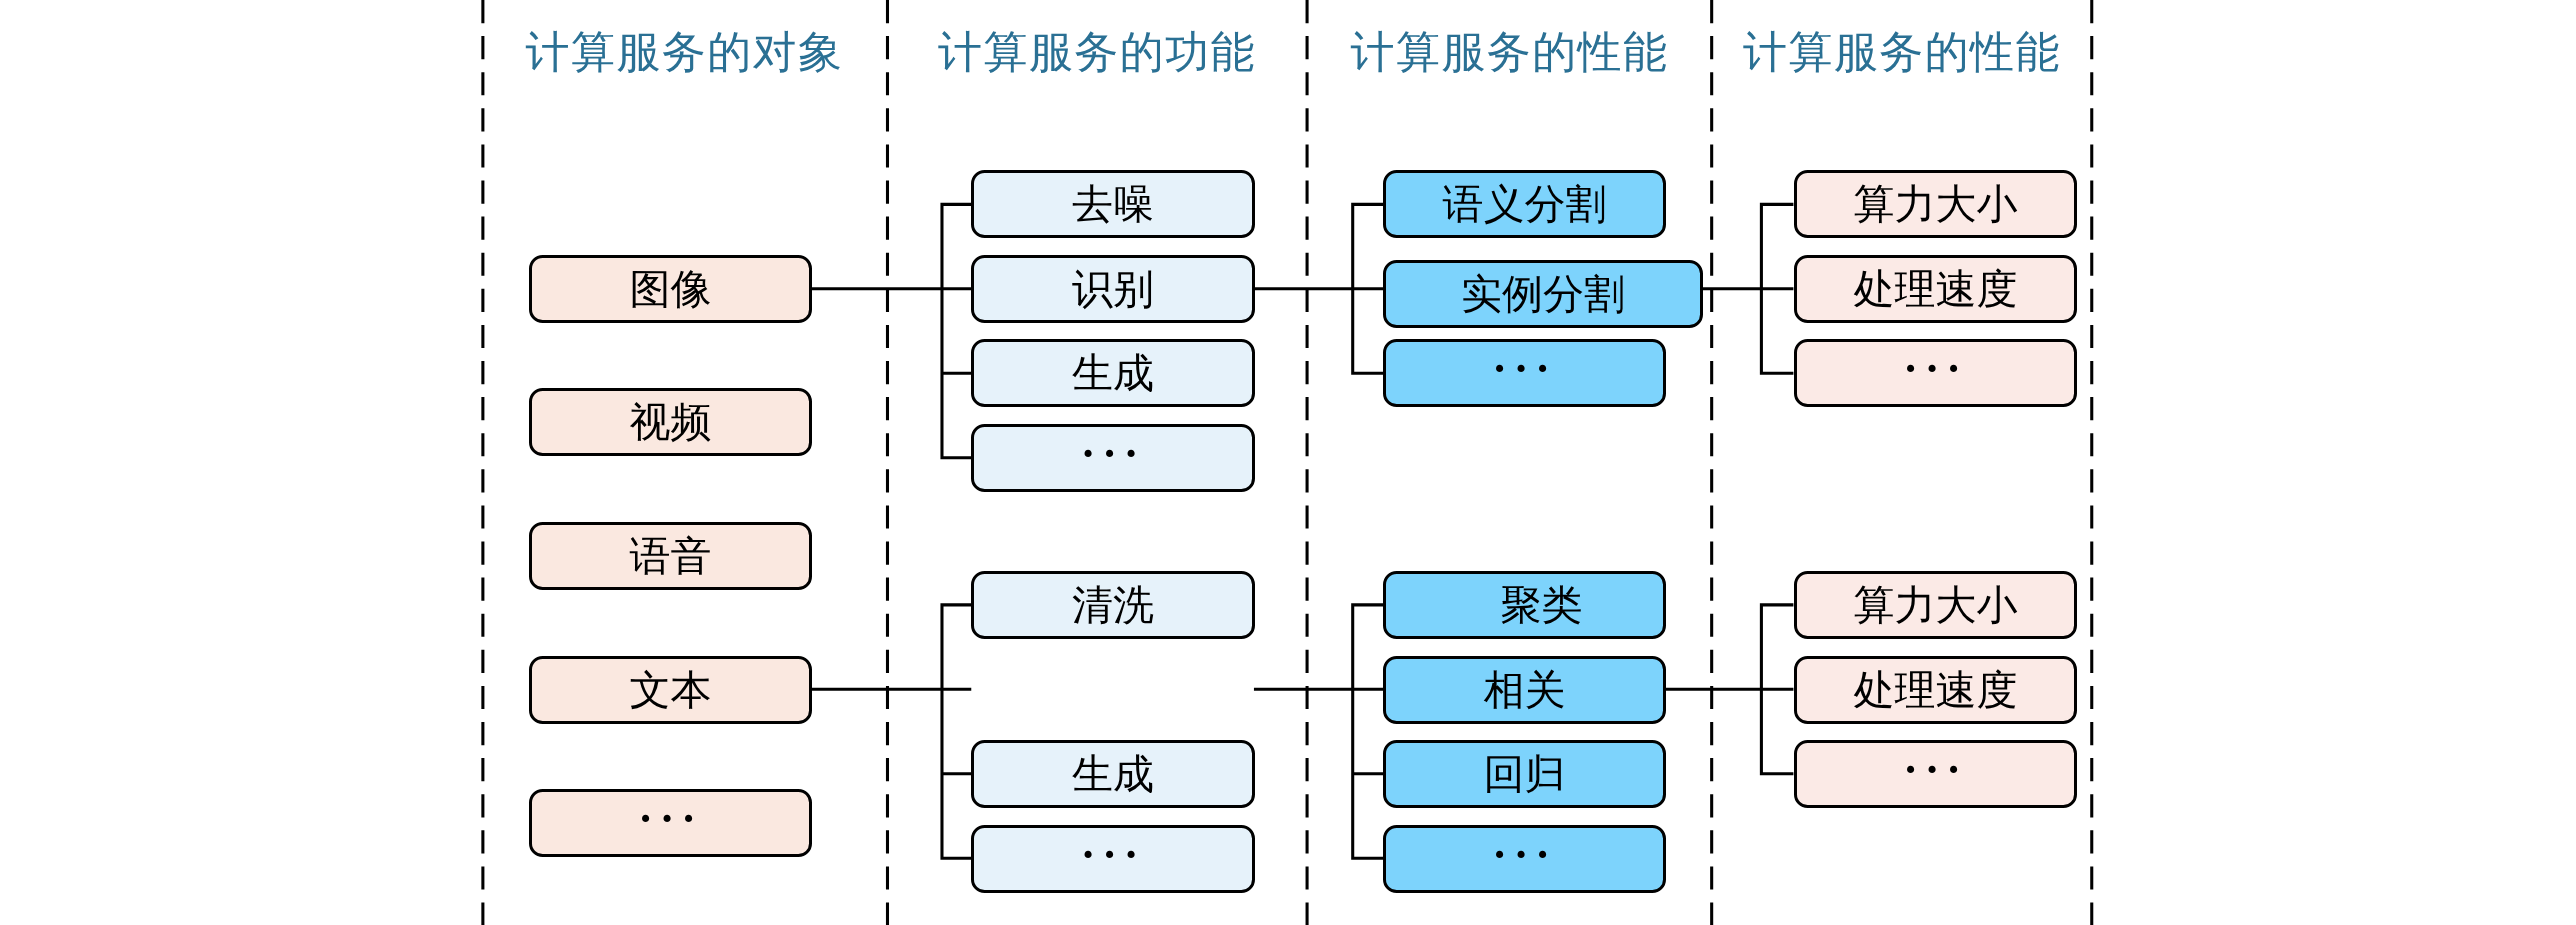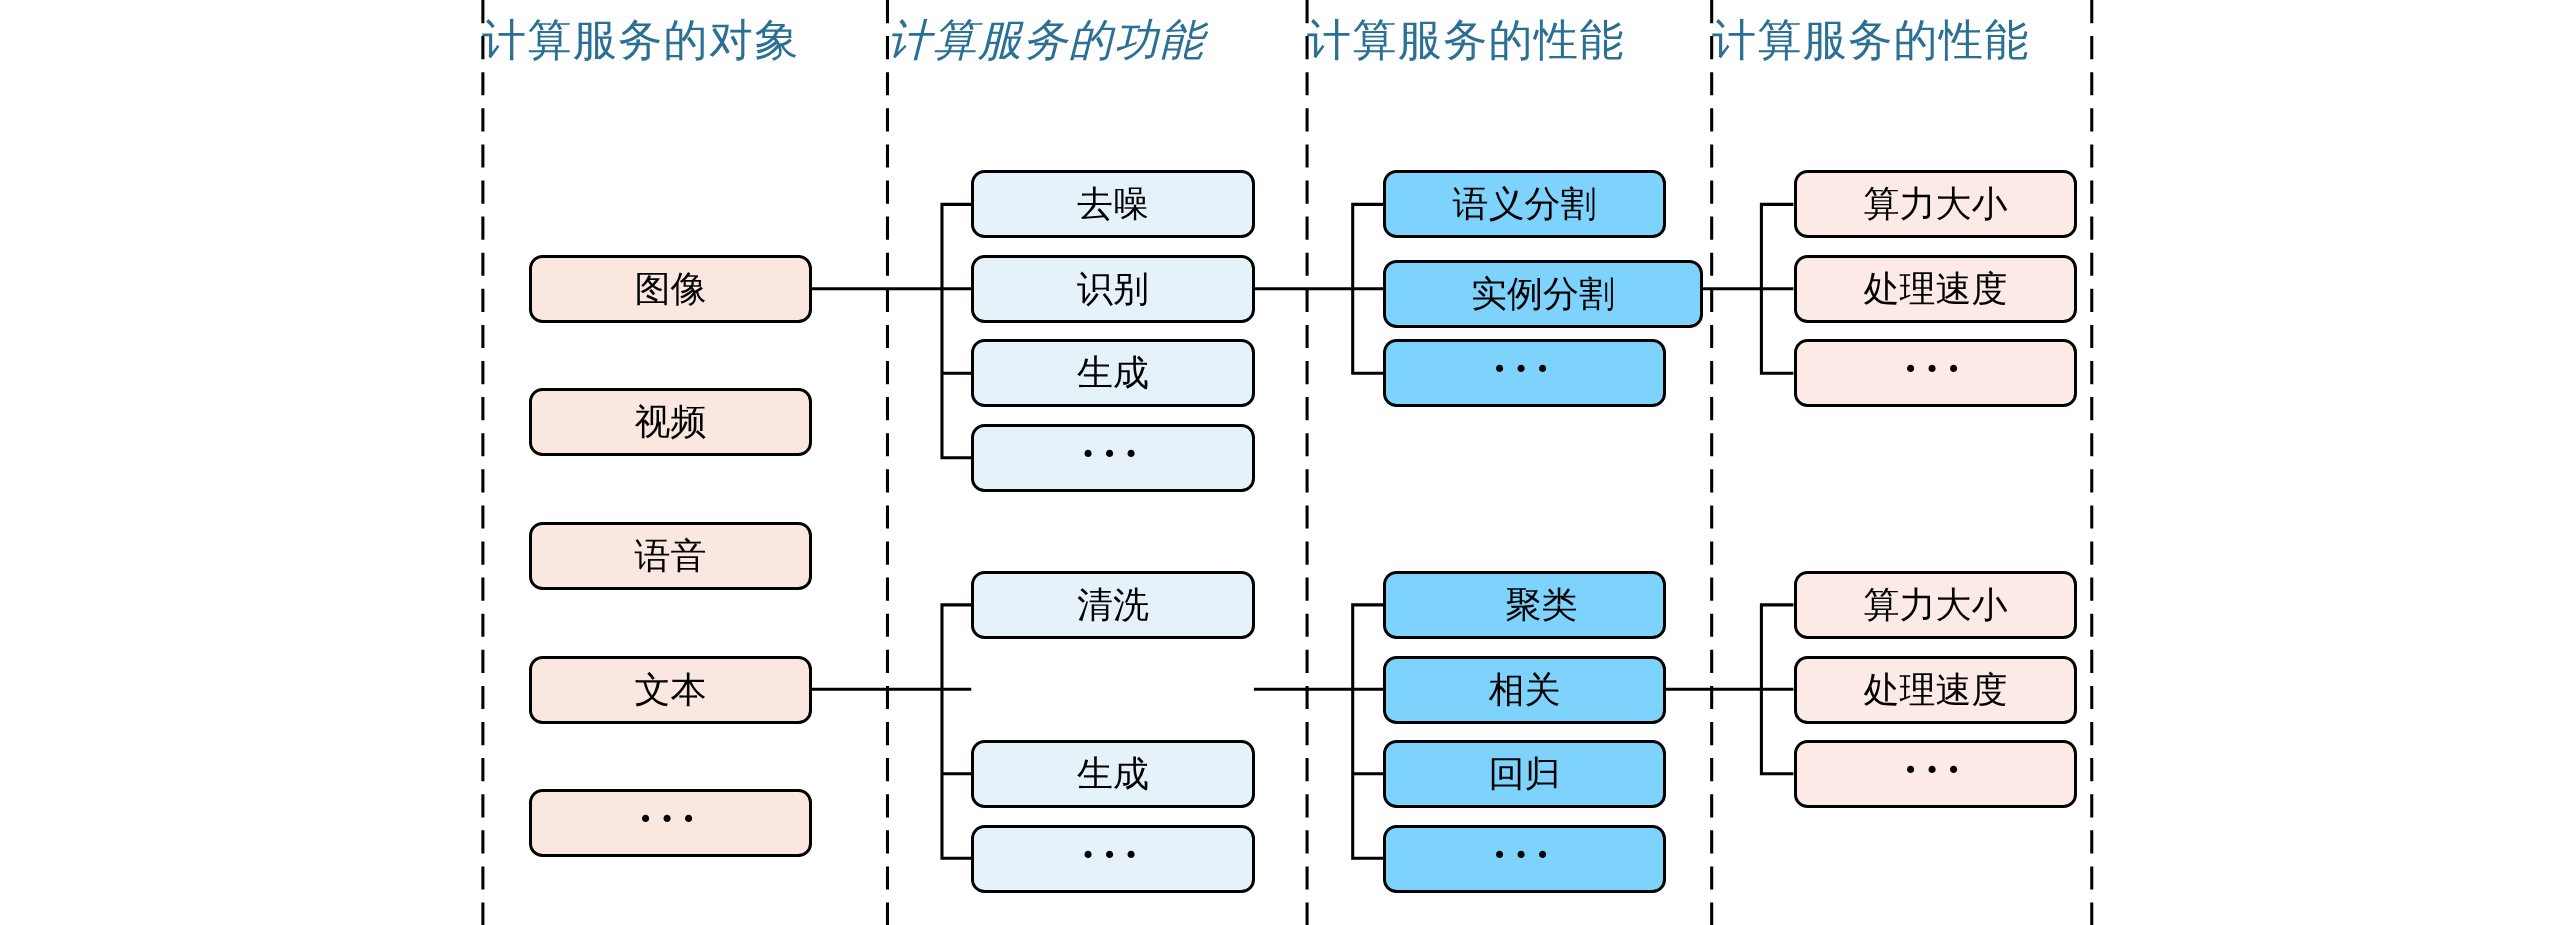--- a/index.html
+++ b/index.html
@@ -6,37 +6,38 @@
   .figure{
     position:relative;
     width:2576px;height:925px;
     background:#ffffff;
     font-family:"Liberation Serif","DejaVu Serif",serif;
     overflow:hidden;
   }
   .lines{position:absolute;left:0;top:0;width:2576px;height:925px;}
   .col-header{
     position:absolute;
-    top:16px;
+    top:28px;
     line-height:50px;
     font-size:44px;
     color:#2a7094;
+    text-align:center;
     white-space:nowrap;
     letter-spacing:1.4px;
   }
   .node{
     position:absolute;
     box-sizing:border-box;
     height:68px;
     border:3.1px solid #000000;
     border-radius:13.6px;
     display:flex;
     align-items:center;
     justify-content:center;
-    font-size:36px;
+    font-size:41px;
     color:#000000;
     white-space:nowrap;
   }
   .c-obj{background:#fae8e0;}
   .c-fun{background:#e6f2fa;}
   .c-met{background:#7dd3fc;}
   .c-per{background:#fbeae6;}
   .ellipsis{font-size:44px;letter-spacing:6.8px;font-weight:bold;padding-bottom:9.5px;}
 </style>
 </head>
@@ -70,21 +71,21 @@
 
       <path d="M2030 888 H1985 V1260 H2030 M1985 1136 H2030"></path>
 
       <path d="M2632 300 H2585 V548 H2632"></path>
 
       <path d="M2632 888 H2585 V1136 H2632"></path>
     </g>
   </svg>
 
   <div class="col-header" style="left:482px;width:405px;">计算服务的对象</div>
-  <div class="col-header" style="left:887px;width:420px;font-style:italic;">计算服务的功能</div>
+  <div class="col-header" style="left:887px;width:420px;">计算服务的功能</div>
   <div class="col-header" style="left:1307px;width:405px;">计算服务的性能</div>
   <div class="col-header" style="left:1712px;width:380px;">计算服务的性能</div>
 
   <div class="node c-obj" style="left:529px;top:255px;width:283px;">图像</div>
   <div class="node c-obj" style="left:529px;top:388px;width:283px;">视频</div>
   <div class="node c-obj" style="left:529px;top:522px;width:283px;">语音</div>
   <div class="node c-obj" style="left:529px;top:656px;width:283px;">文本</div>
   <div class="node c-obj ellipsis" style="left:529px;top:789px;width:283px;">···</div>
 
   <div class="node c-fun" style="left:971px;top:170px;width:284px;">去噪</div>

